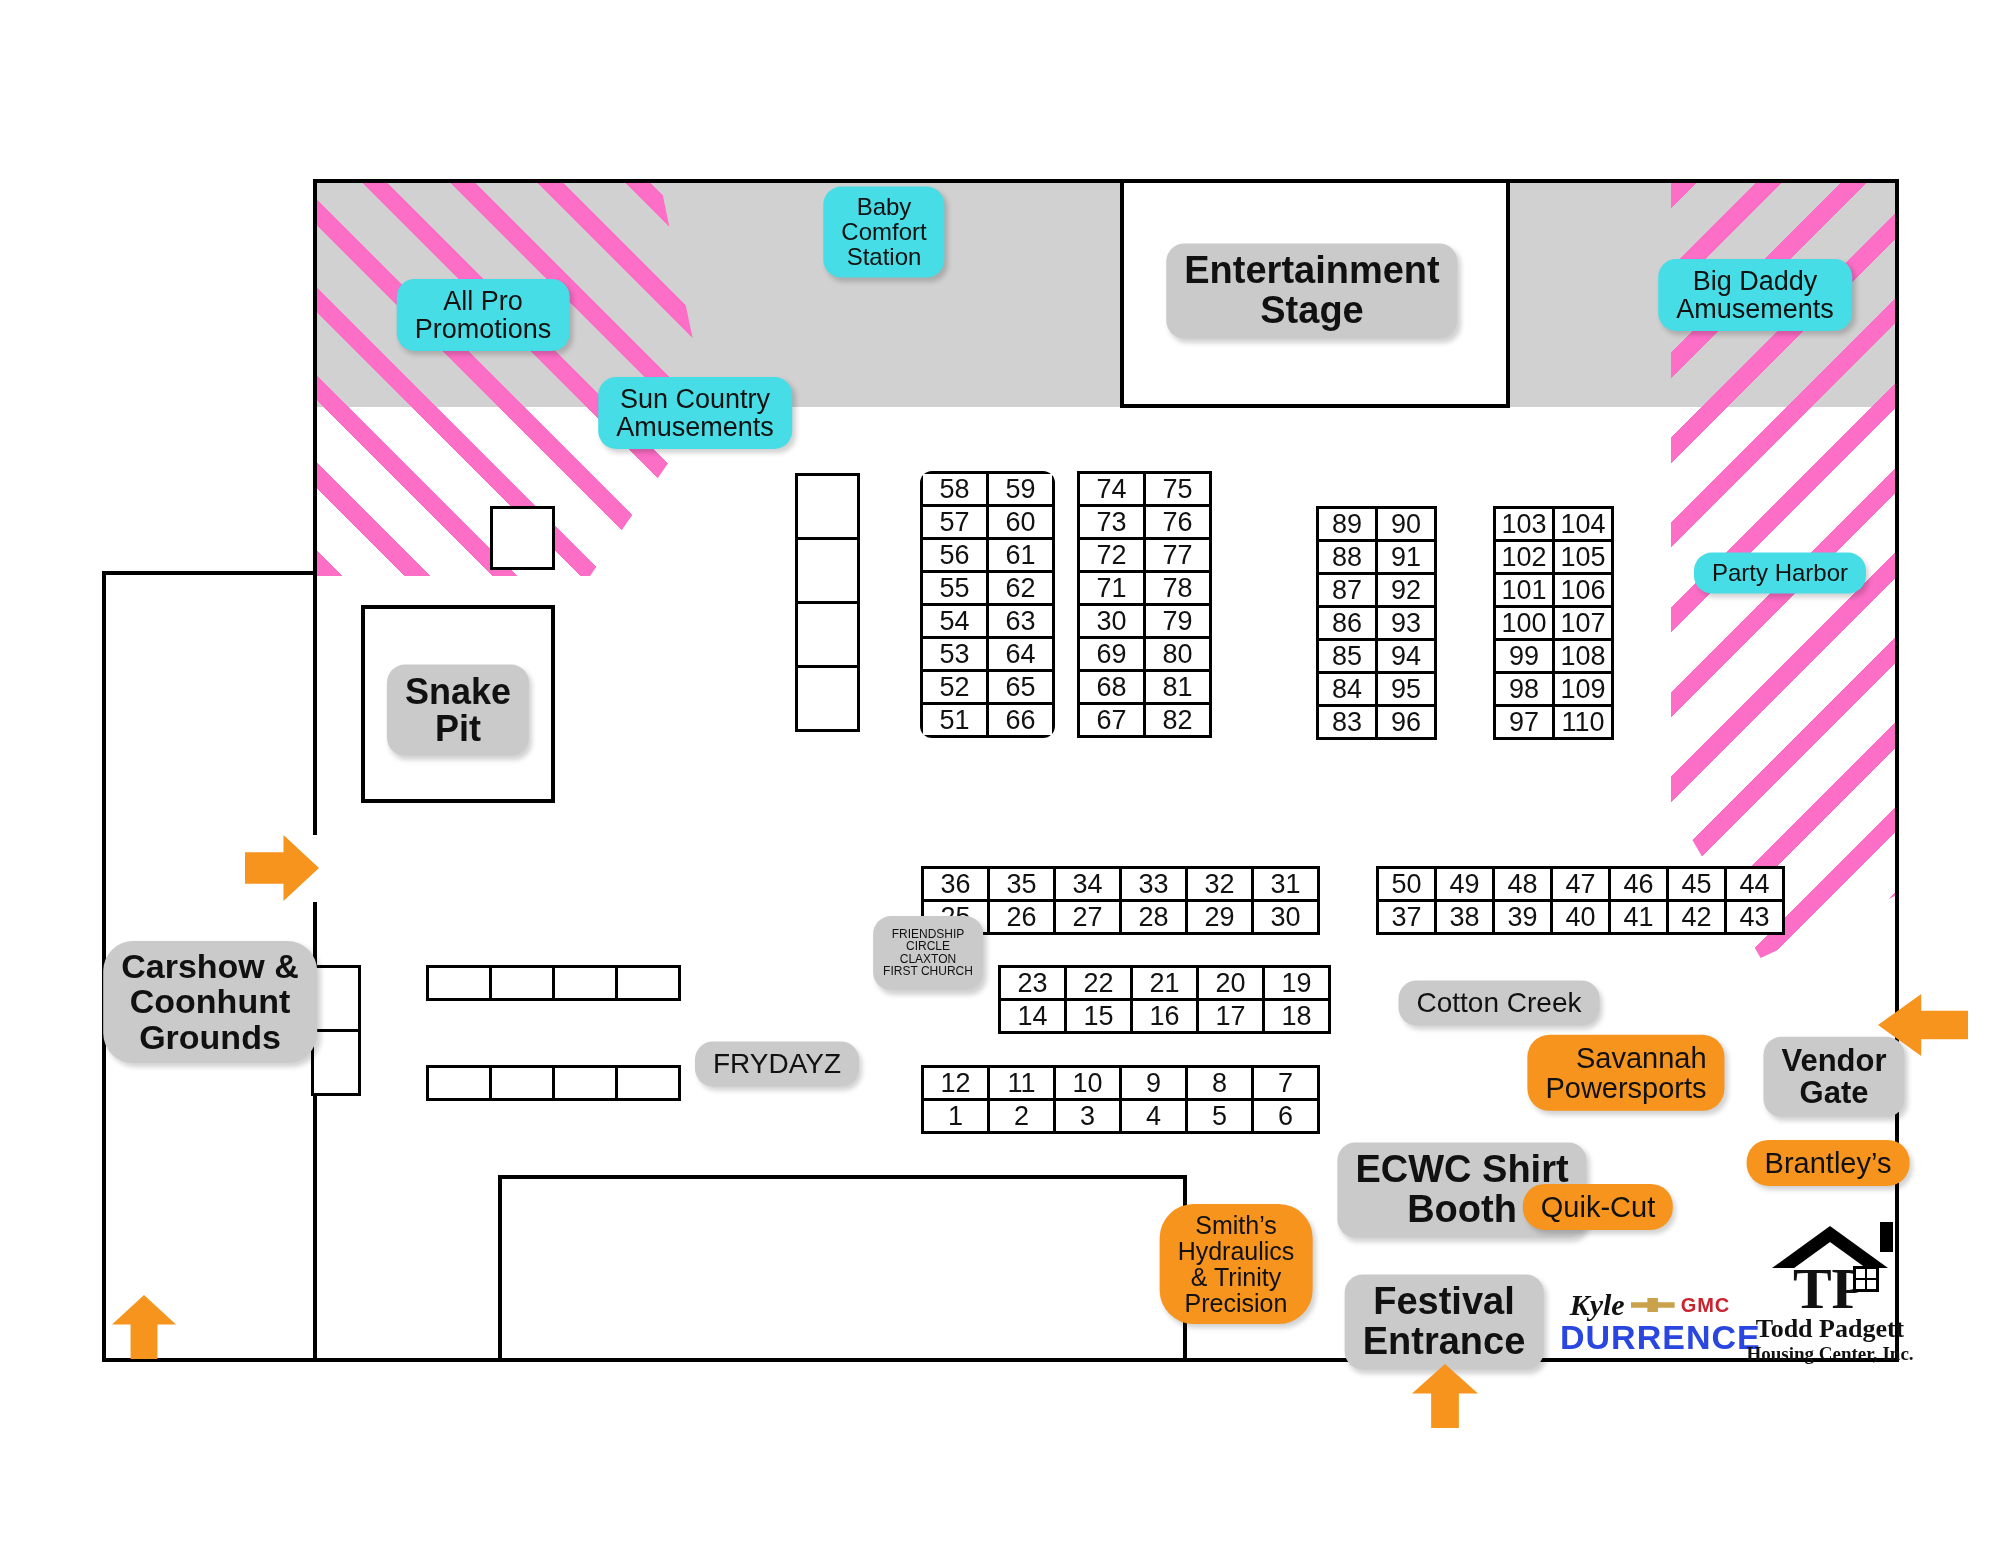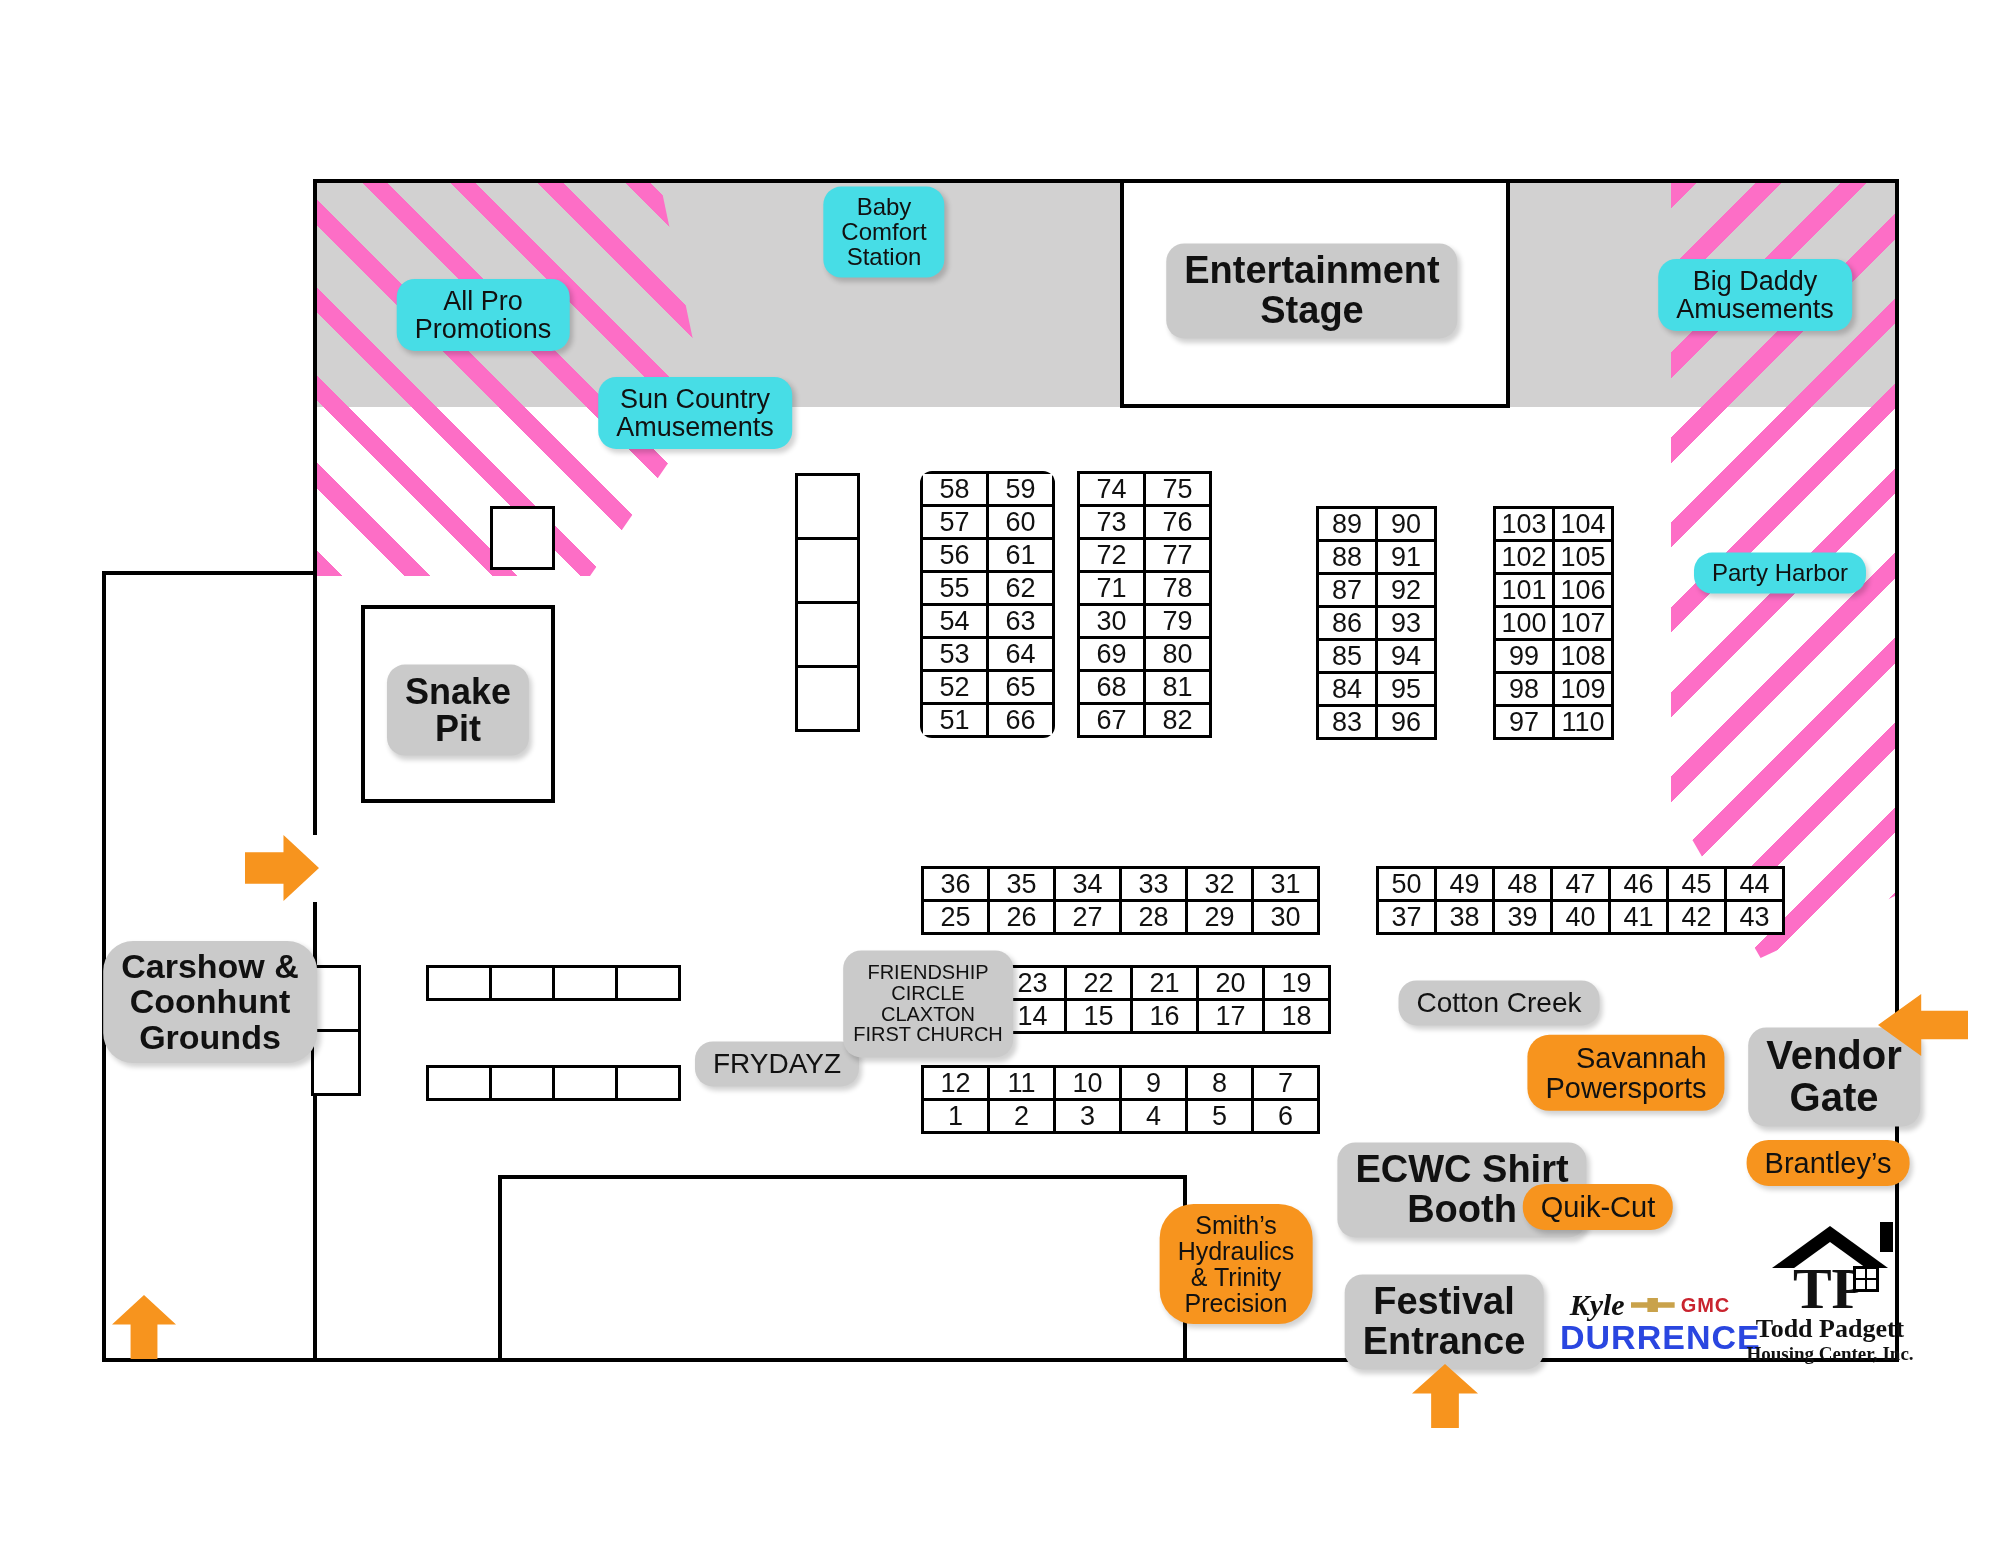--- a/index.html
+++ b/index.html
@@ -242,30 +242,30 @@
 <div class="pill cyan" style="left:1780px;top:573px;font-size:24px;">Party Harbor</div>
 
 <div class="pill gray bold" style="left:1312px;top:291px;font-size:38px;">Entertainment
 Stage</div>
 <div class="pill gray bold" style="left:458px;top:710px;font-size:36px;">Snake
 Pit</div>
 <div class="pill gray bold" style="left:210px;top:1002px;font-size:34px;border-radius:30px;">Carshow &amp;
 Coonhunt
 Grounds</div>
 <div class="pill gray" style="left:777px;top:1064px;font-size:28px;">FRYDAYZ</div>
-<div class="pill gray" style="left:928px;top:1004px;font-size:20px;padding:12px 10px;">FRIENDSHIP
+<div class="pill gray" style="left:928px;top:953px;font-size:12px;padding:12px 10px;">FRIENDSHIP
 CIRCLE
 CLAXTON
 FIRST CHURCH</div>
 <div class="pill gray" style="left:1499px;top:1003px;font-size:28px;">Cotton Creek</div>
 <div class="pill gray bold" style="left:1462px;top:1190px;font-size:38px;">ECWC Shirt
 Booth</div>
 <div class="pill gray bold" style="left:1444px;top:1322px;font-size:38px;">Festival
 Entrance</div>
-<div class="pill gray bold" style="left:1834px;top:1077px;font-size:40px;">Vendor
+<div class="pill gray bold" style="left:1834px;top:1077px;font-size:31px;">Vendor
 Gate</div>
 
 <div class="pill orange" style="left:1626px;top:1073px;text-align:right;">Savannah
 Powersports</div>
 <div class="pill orange" style="left:1598px;top:1207px;">Quik-Cut</div>
 <div class="pill orange" style="left:1828px;top:1163px;">Brantley’s</div>
 <div class="pill orange" style="left:1236px;top:1264px;font-size:25px;border-radius:34px;">Smith’s
 Hydraulics
 &amp; Trinity
 Precision</div>

